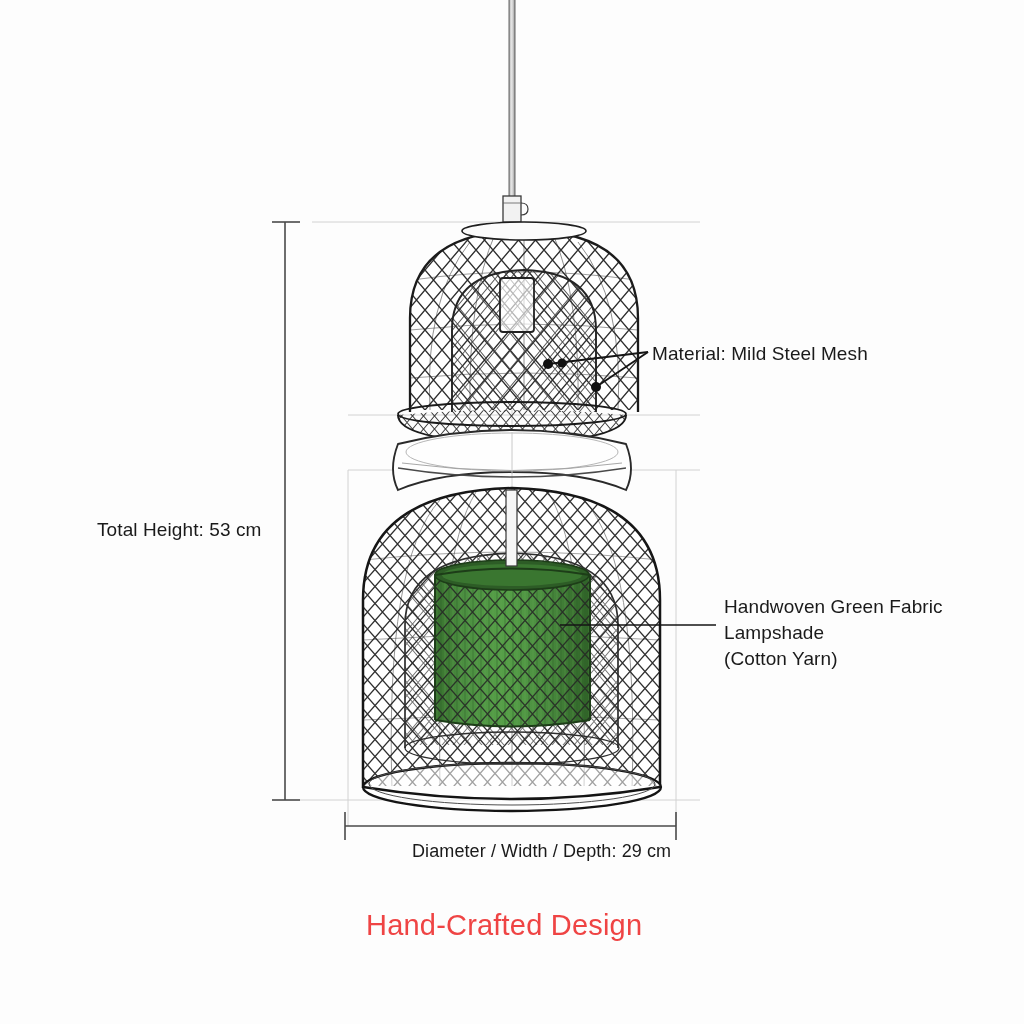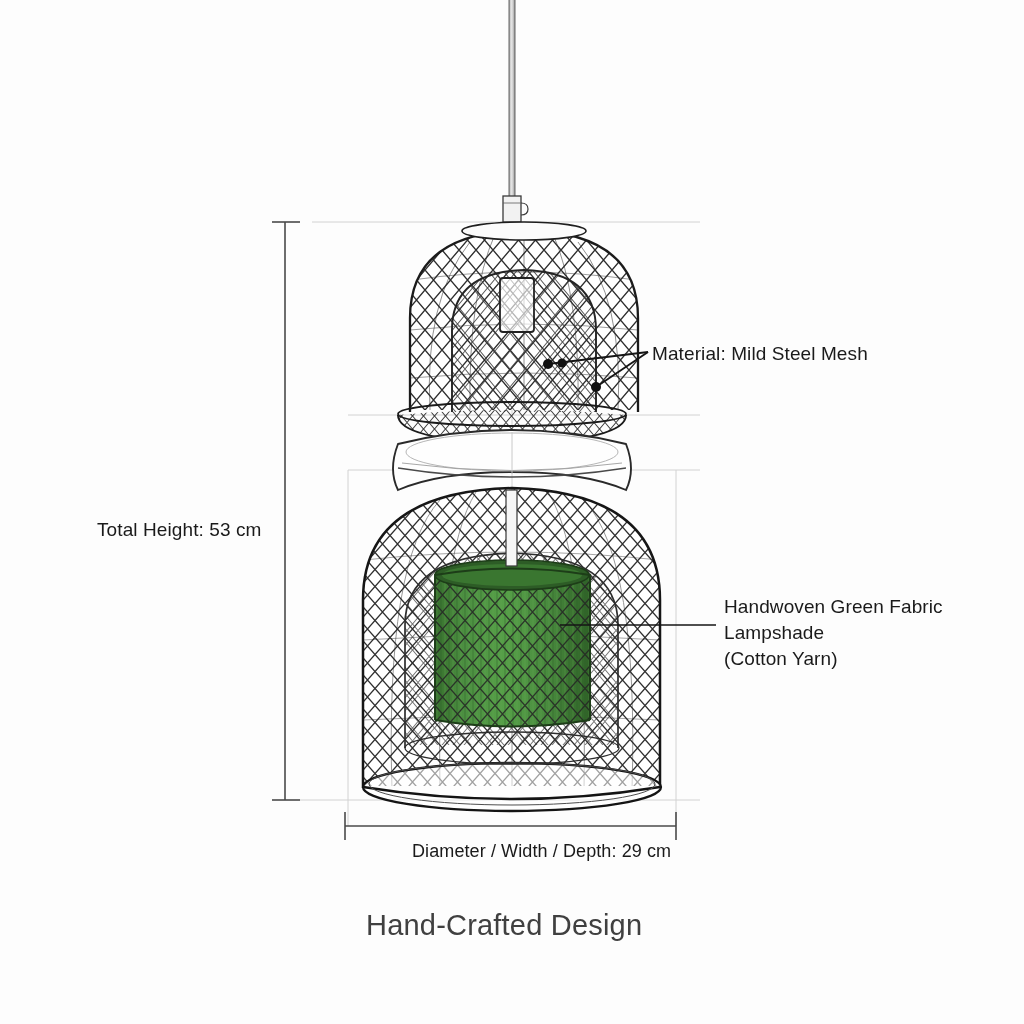--- a/index.html
+++ b/index.html
@@ -48,21 +48,21 @@
     left: 396px;
     top: 838px;
     font-size: 18px;
     margin-left: 16px;
   }
   #label-title {
     left: 366px;
     top: 912px;
     font-size: 29px;
     letter-spacing: 0.2px;
-    color: #404040;
+    color: #ef4444;
   }
 </style>
 </head>
 <body>
 
 <div id="page">
 
   <svg id="artboard" viewBox="0 0 1024 1024" xmlns="http://www.w3.org/2000/svg">
     <defs>
 

